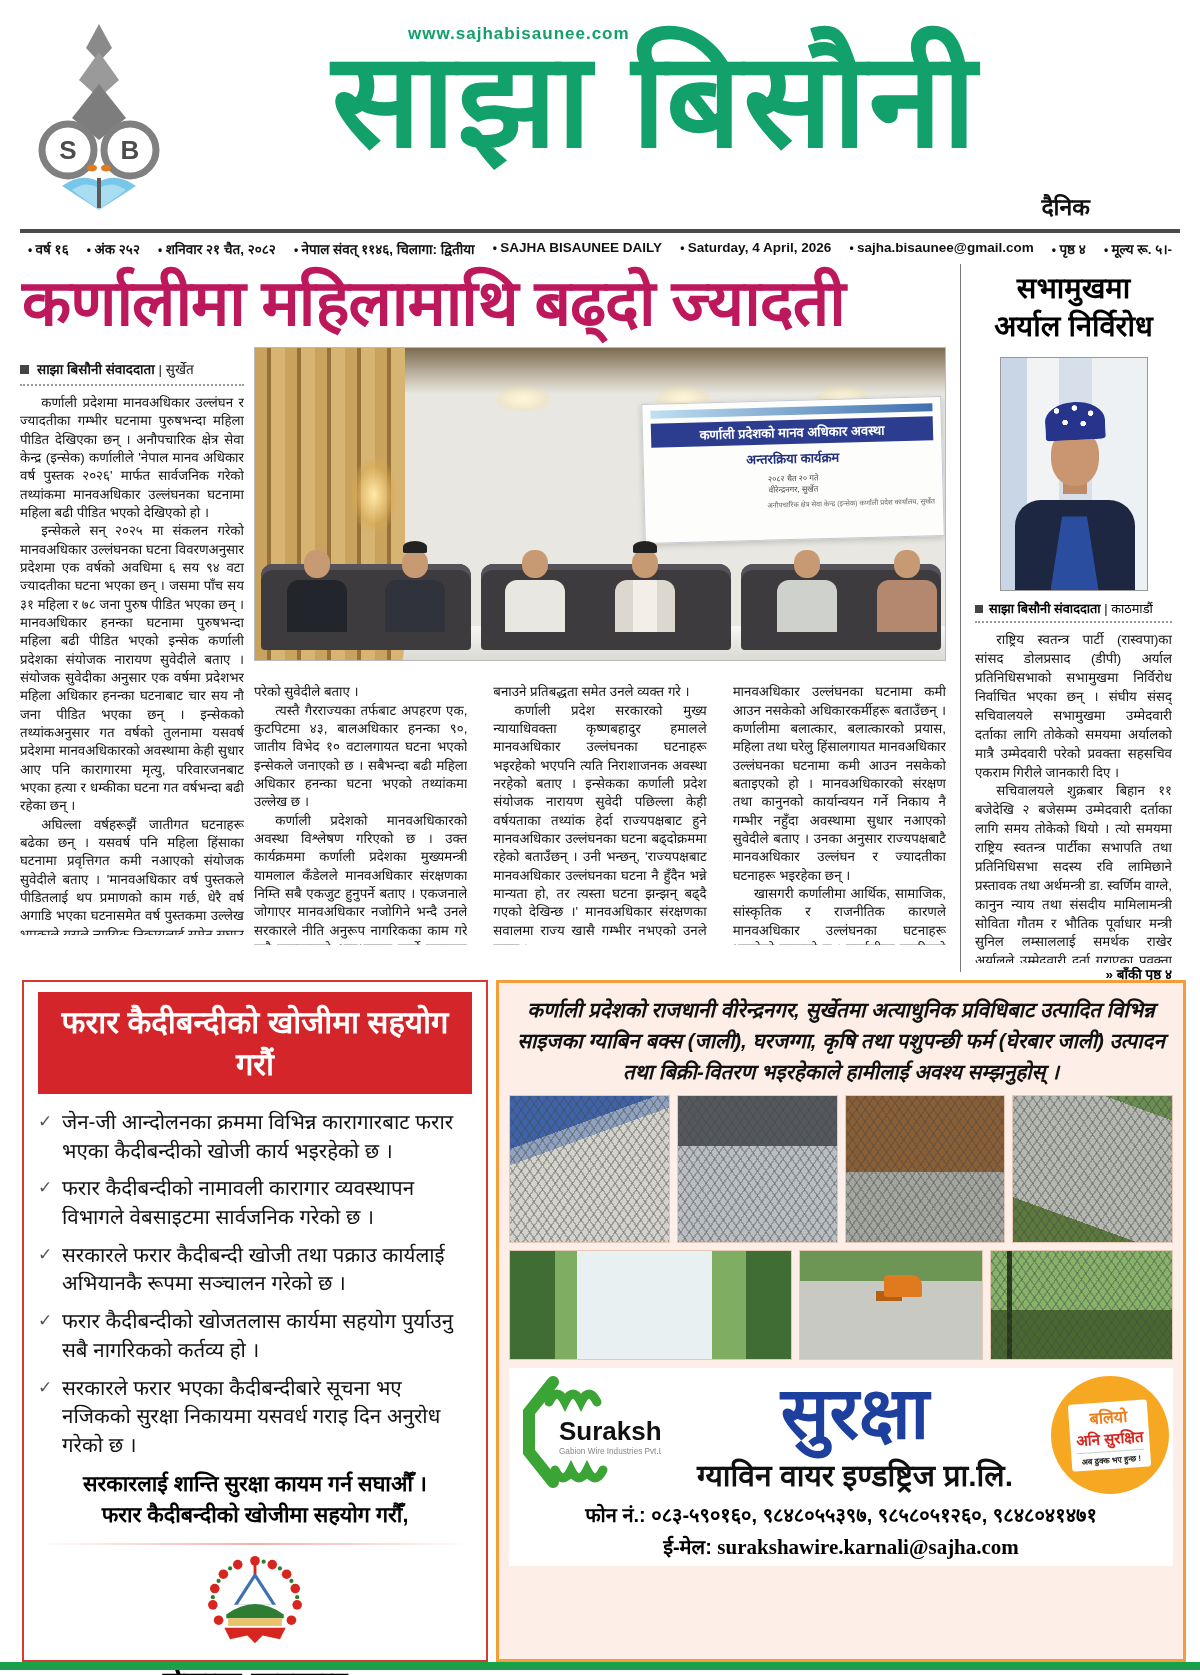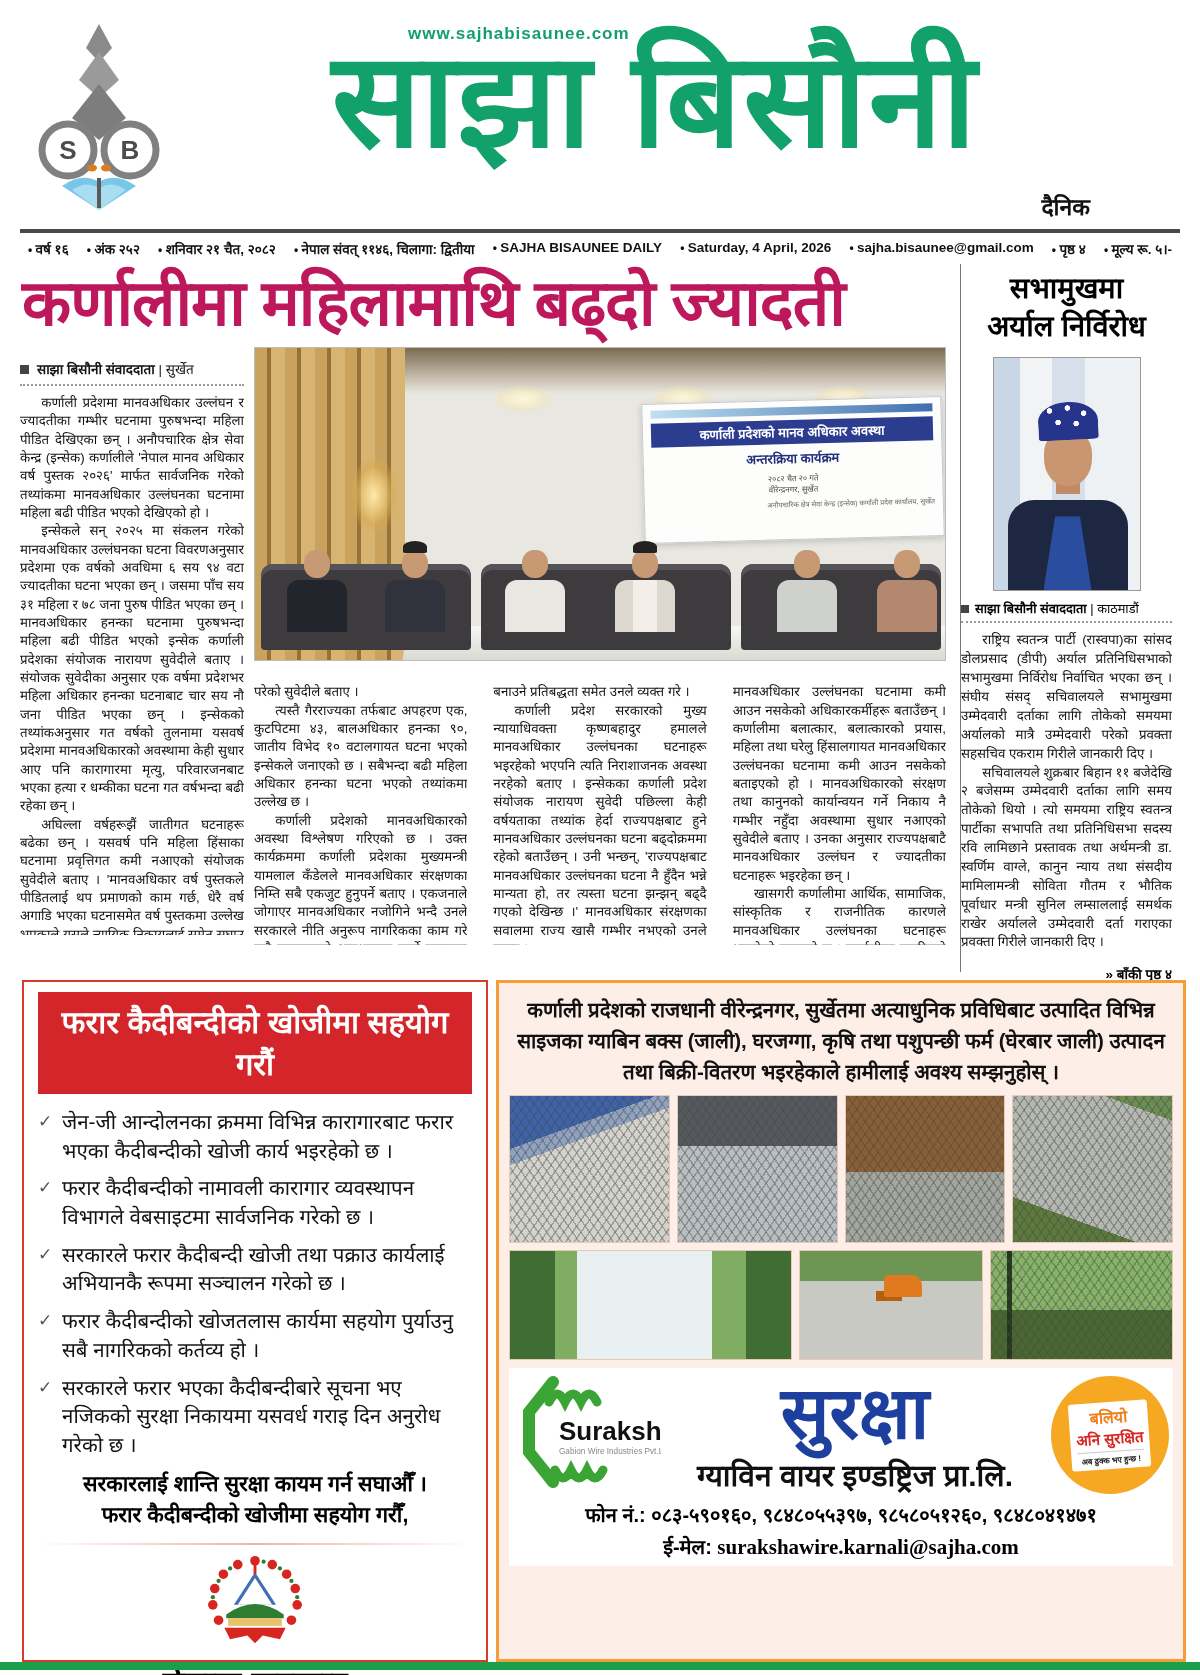--- a/index.html
+++ b/index.html
@@ -46,21 +46,21 @@
   .lp-banner-place { color:#444; font-size:8px; }
   .lp-banner-org { color:#666; font-size:7px; margin-top:6px; text-align:right; }
   .lp-table { position:absolute; left:150px; bottom:0; width:542px; height:34px; background:linear-gradient(180deg,#f7f7f3,#d9dad4); transform:skewX(-8deg); }
   .lp-sofa { position:absolute; bottom:10px; height:86px; background:#3d3b3e; border-radius:12px 12px 4px 4px; box-shadow:inset 0 6px 0 #55525a; }
   .person { position:absolute; bottom:28px; width:64px; }
   .p-head { width:26px; height:28px; background:#c79a74; border-radius:45%; margin:0 auto; position:relative; }
   .p-topi { position:absolute; top:-9px; left:1px; width:24px; height:12px; background:#222; border-radius:50% 50% 10% 10%; }
   .p-body { width:60px; height:52px; margin:2px auto 0; border-radius:12px 12px 0 0; }
 
   
-  .main-right { width:212px; margin-left:12px; border-left:1.5px solid #777; }
+  .main-right { width:212px; margin-left:12px; padding-left:14px; border-left:1.5px solid #777; }
   .sb-headline { text-align:center; font-size:29px; font-weight:bold; line-height:1.3; padding-top:6px; }
   .sb-photo { position:relative; width:148px; height:234px; margin:12px auto 8px; border:1px solid #999; overflow:hidden;
     background:linear-gradient(90deg,#c8d6e6 0 18%,#f1f3f5 18% 40%,#d7e0ea 40% 62%,#eef1f3 62%); }
   .sb-body { position:absolute; bottom:-6px; left:14px; width:120px; height:96px; background:#1d2742; border-radius:26px 26px 0 0; }
   .sb-shirt { position:absolute; bottom:0; left:50px; width:48px; height:74px; background:#2a4da0; clip-path:polygon(24% 0,76% 0,100% 100%,0 100%); }
   .sb-neck { position:absolute; bottom:96px; left:62px; width:24px; height:16px; background:#c08a64; }
   .sb-face { position:absolute; bottom:104px; left:50px; width:48px; height:56px; background:#c99671; border-radius:42% 42% 48% 48%; }
   .sb-topi { position:absolute; bottom:150px; left:44px; width:60px; height:38px; border-radius:50% 50% 8% 8%;
     background:radial-gradient(circle at 12px 8px,#fff 2.5px,transparent 3px),radial-gradient(circle at 30px 6px,#fff 2.5px,transparent 3px),radial-gradient(circle at 46px 12px,#fff 2.5px,transparent 3px),radial-gradient(circle at 20px 20px,#fff 2.5px,transparent 3px),radial-gradient(circle at 38px 22px,#fff 2.5px,transparent 3px),#27348c; transform:rotate(-3deg); }
   .sb-byline { font-size:12.8px; font-weight:bold; padding-bottom:4px; border-bottom:2px dotted #9a9a9a; margin-bottom:8px; }
@@ -79,21 +79,21 @@
   .notice-list { margin-top:14px; }
   .notice-item { display:flex; font-size:20.5px; line-height:1.4; color:#121212; margin-bottom:9px; }
   .notice-item .check { flex:0 0 24px; color:#555; font-size:17px; padding-top:2px; }
   .notice-slogan { text-align:center; font-size:21.5px; font-weight:bold; line-height:1.45; margin-top:4px; }
   .notice-div { height:2px; background:linear-gradient(90deg,transparent,#f0b1ab,transparent); margin:12px 0 10px; }
   .gov { text-align:center; }
   .gov-name { font-size:38px; font-weight:bold; margin-top:6px; }
 
   
   .ad { width:690px; height:682px; border:3px solid #f59d38; background:#fdeee8; padding:8px 10px; display:flex; flex-direction:column; }
-  .ad-intro { font-size:20.5px; font-weight:bold; text-align:center; line-height:1.5; color:#111; padding:4px 6px 8px; }
+  .ad-intro { font-size:20.5px; font-weight:bold; text-align:center; line-height:1.5; color:#111; padding:4px 6px 8px;font-style:italic; }
   .ad-grid1 { display:flex; gap:7px; height:148px; }
   .ad-grid2 { display:flex; gap:7px; height:110px; margin-top:7px; }
   .ph { position:relative; overflow:hidden; border:1px solid #e8c9b8; }
   .mesh::after { content:""; position:absolute; inset:0;
     background:repeating-linear-gradient(55deg,rgba(70,70,70,.35) 0 1.5px,transparent 1.5px 7px),repeating-linear-gradient(-55deg,rgba(70,70,70,.35) 0 1.5px,transparent 1.5px 7px); }
   .ph1 { flex:1; background:linear-gradient(160deg,#3e63a8 0 26%,#8fa3c0 26% 34%,#d3d3cb 34%); }
   .ph2 { flex:1; background:linear-gradient(180deg,#55595e 0 34%,#b9bec2 34%); }
   .ph3 { flex:1; background:linear-gradient(180deg,#8a5f36 0 52%,#a3a69e 52%); }
   .ph4 { flex:1; background:linear-gradient(200deg,#6b8f53 0 12%,#b4b8b0 12% 78%,#5d7a3d 78%); }
   .ph5 { flex:1.55; background:linear-gradient(90deg,#3f6d33 0 16%,#7fae62 16% 24%,#e9f0f1 24% 72%,#7fae62 72% 84%,#3f6d33 84%),linear-gradient(180deg,#557c3c,#e9eef0); }

